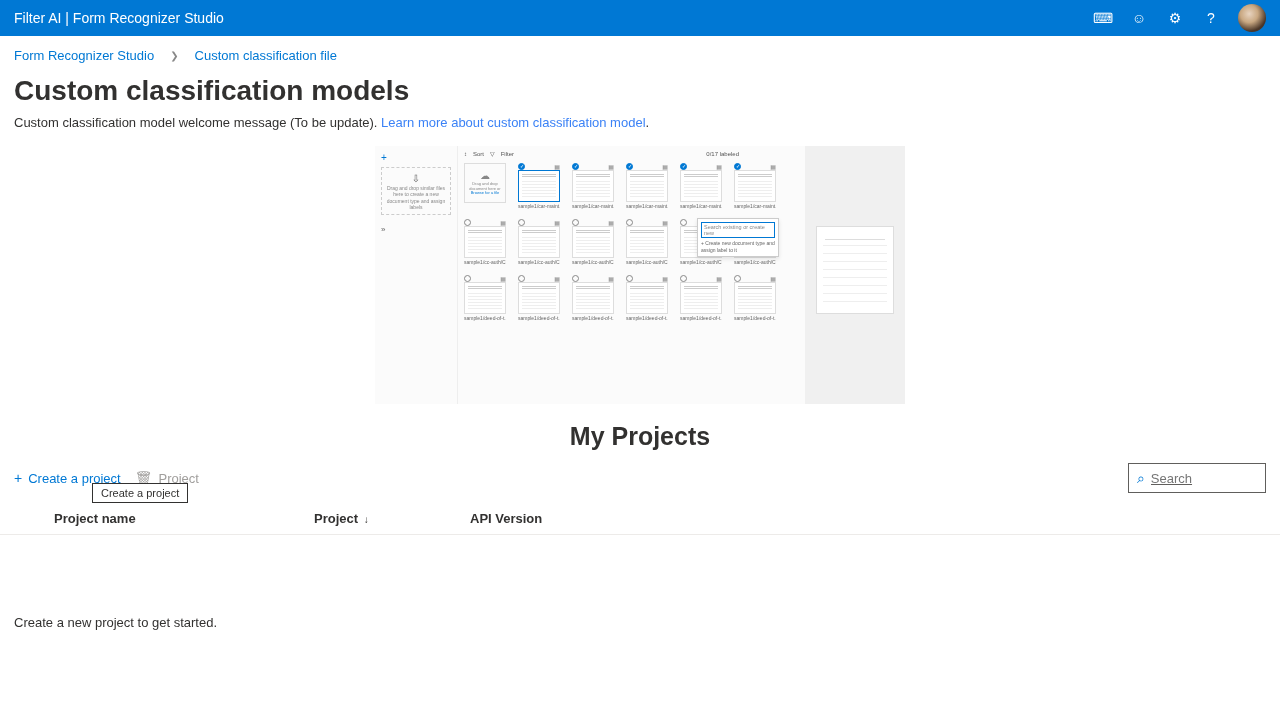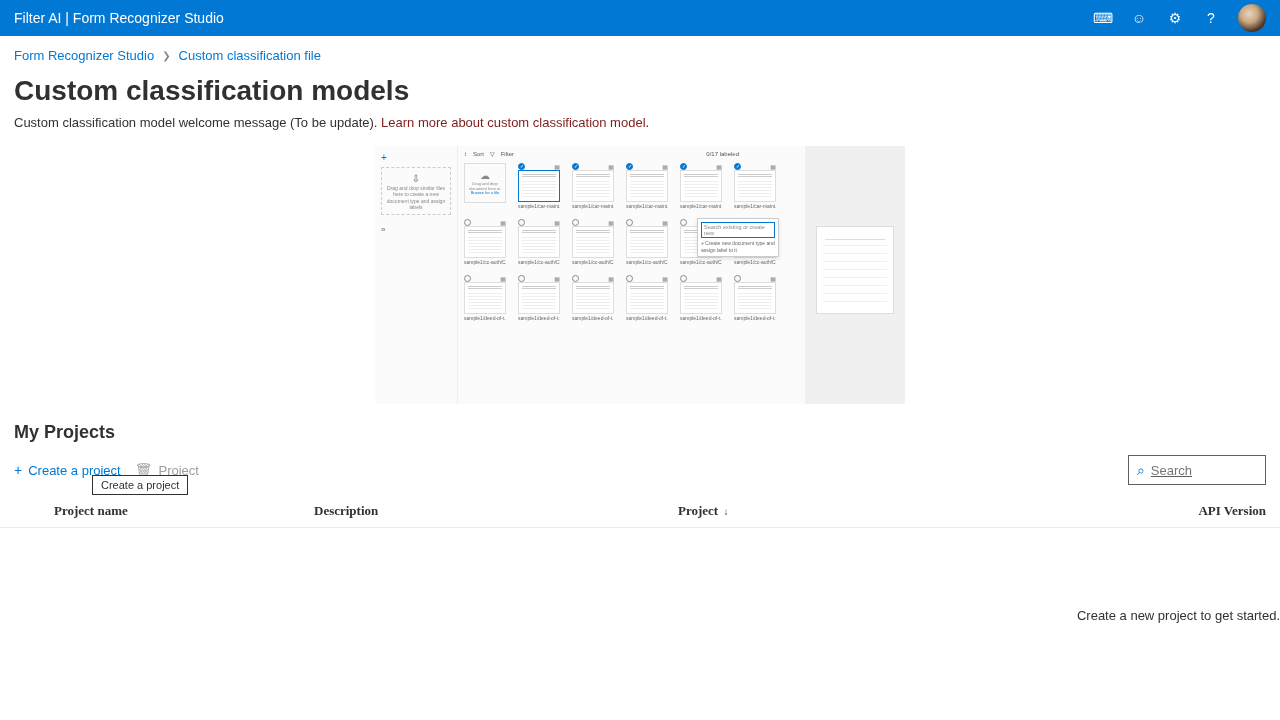--- a/index.html
+++ b/index.html
@@ -7,28 +7,28 @@
 
 
 .header { background: #0078d4; height: 36px; display: flex; align-items: center; padding: 0 14px; color: #fff; }
 .header-title { font-size: 14px; font-weight: 400; }
 .header-spacer { flex: 1; }
 .header-icons { display: flex; align-items: center; gap: 18px; }
 .header-icon { width: 18px; height: 18px; display: flex; align-items: center; justify-content: center; cursor: pointer; font-size: 14px; }
 .avatar { width: 28px; height: 28px; border-radius: 50%; background: radial-gradient(circle at 40% 35%, #e8d4c0 0%, #c9a882 35%, #4a3628 70%); cursor: pointer; }
 
 
-.breadcrumb { padding: 12px 14px 8px; font-size: 13px; display: flex; align-items: center; gap: 8px; }
+.breadcrumb { padding: 12px 14px 8px; font-size: 13px; display: flex; align-items: center; gap: 16px; }
 .breadcrumb a { color: #0078d4; text-decoration: none; cursor: pointer; }
 .breadcrumb .chev { color: #888; font-size: 10px; }
 
 
 .page-title { font-size: 28px; font-weight: 600; padding: 4px 14px 8px; }
 .page-desc { padding: 0 14px 12px; font-size: 13px; color: #323130; }
-.page-desc a { color: #7f1d1d; text-decoration: none; }
+.page-desc a { color: #3b82f6; text-decoration: none; }
 
 
 .hero-wrap { display: flex; justify-content: center; padding: 4px 0 12px; }
 .hero { width: 530px; height: 258px; background: #fbfbfb; position: relative; display: flex; font-size: 6px; color: #666; }
 .hero-left { width: 82px; padding: 6px; display: flex; flex-direction: column; align-items: center; }
 .hero-plus { color: #0078d4; font-size: 10px; margin-bottom: 4px; align-self: flex-start; }
 .hero-dropbox { border: 1px dashed #ccc; width: 70px; height: 48px; display: flex; flex-direction: column; align-items: center; justify-content: center; padding: 4px; text-align: center; font-size: 5px; line-height: 1.3; color: #888; }
 .hero-dropbox .dl { font-size: 10px; color: #666; }
 .hero-chev { font-size: 8px; color: #666; margin-top: 10px; align-self: flex-start; }
 .hero-mid { flex: 1; border-left: 1px solid #eee; padding: 4px 6px; }
@@ -52,40 +52,40 @@
 .hero-card .nm { font-size: 5px; color: #666; white-space: nowrap; overflow: hidden; margin-top: 1px; }
 .hero-popup { position: absolute; width: 82px; background: #fff; border: 1px solid #ccc; font-size: 5.5px; padding: 3px; box-shadow: 0 2px 4px rgba(0,0,0,0.1); }
 .hero-popup .inp { border: 1px solid #0078d4; padding: 1px 2px; color: #888; margin-bottom: 2px; }
 .hero-popup .sub { color: #666; line-height: 1.3; font-size: 5px; }
 .hero-right { width: 100px; background: #f0f0f0; display: flex; align-items: flex-start; justify-content: center; padding-top: 80px; }
 .hero-preview { width: 78px; height: 88px; background: #fff; border: 1px solid #ddd; position: relative; }
 .hero-preview::before { content: ""; position: absolute; top: 4px; left: 8px; right: 8px; height: 8px; border-bottom: 1px solid #ddd; }
 .hero-preview::after { content: ""; position: absolute; top: 18px; left: 6px; right: 6px; bottom: 8px; background: repeating-linear-gradient(#eee 0, #eee 1px, transparent 1px, transparent 8px); }
 
 
-.section-title { font-size: 18px; font-weight: 600; padding: 6px 14px 8px; }
+.section-title { font-size: 25px; font-weight: 600; padding: 6px 14px 8px; text-align: center; }
 .actions-row { display: flex; align-items: center; padding: 4px 14px 10px; gap: 14px; position: relative; }
 .action-btn { display: flex; align-items: center; gap: 6px; font-size: 13px; cursor: pointer; }
 .action-btn.create { color: #0078d4; }
 .action-btn.delete { color: #a19f9d; cursor: default; }
 .action-btn .ic { font-size: 14px; }
 .spacer { flex: 1; }
 .search-wrap { display: flex; align-items: center; border: 1px solid #605e5c; height: 30px; width: 138px; padding: 0 8px; }
 .search-wrap .sic { color: #0078d4; font-size: 14px; margin-right: 6px; }
 .search-wrap input { border: none; outline: none; font-size: 13px; flex: 1; width: 100%; color: #605e5c; text-decoration: underline; }
 .tooltip { position: absolute; background: #fff; border: 1px solid #323130; font-size: 11px; padding: 3px 8px; top: 24px; left: 92px; }
 
 
-.table-head { display: flex; padding: 8px 14px; border-bottom: 1px solid #edebe9; font-size: 13px; font-weight: 600; font-family: Liberation Serif, serif; }
+.table-head { display: flex; padding: 8px 14px; border-bottom: 1px solid #edebe9; font-size: 13px; font-weight: 600; }
 .col-name { width: 300px; padding-left: 40px; }
 .col-desc { width: 364px; }
 .col-created { width: 156px; }
-.col-api { flex: 1; text-align: right; }
+.col-api { flex: 1; }
 .arrow-down { font-size: 10px; margin-left: 2px; }
-.empty-state { text-align: right; padding: 80px 0; font-size: 13px; color: #323130; }
+.empty-state { text-align: left; padding: 80px 14px; font-size: 13px; color: #323130; }
 
 </style>
 </head>
 <body>
 
 <div class="header">
   <div class="header-title">Filter AI | Form Recognizer Studio</div>
   <div class="header-spacer"></div>
   <div class="header-icons">
     <div class="header-icon">⌨</div>
@@ -293,21 +293,20 @@
   <div class="tooltip">Create a project</div>
   <div class="spacer"></div>
   <div class="search-wrap">
     <span class="sic">⌕</span>
     <input type="text" placeholder="Search" style="">
   </div>
 </div>
 
 <div class="table-head">
   <div class="col-name">Project name</div>
-  <div class="col-desc">Description</div>
   <div class="col-created">
     <span>Project</span>
     <span class="arrow-down">↓</span>
   </div>
   <div class="col-api">API Version</div>
 </div>
 
 <div class="empty-state">Create a new project to get started.</div>
 
 </body></html>

